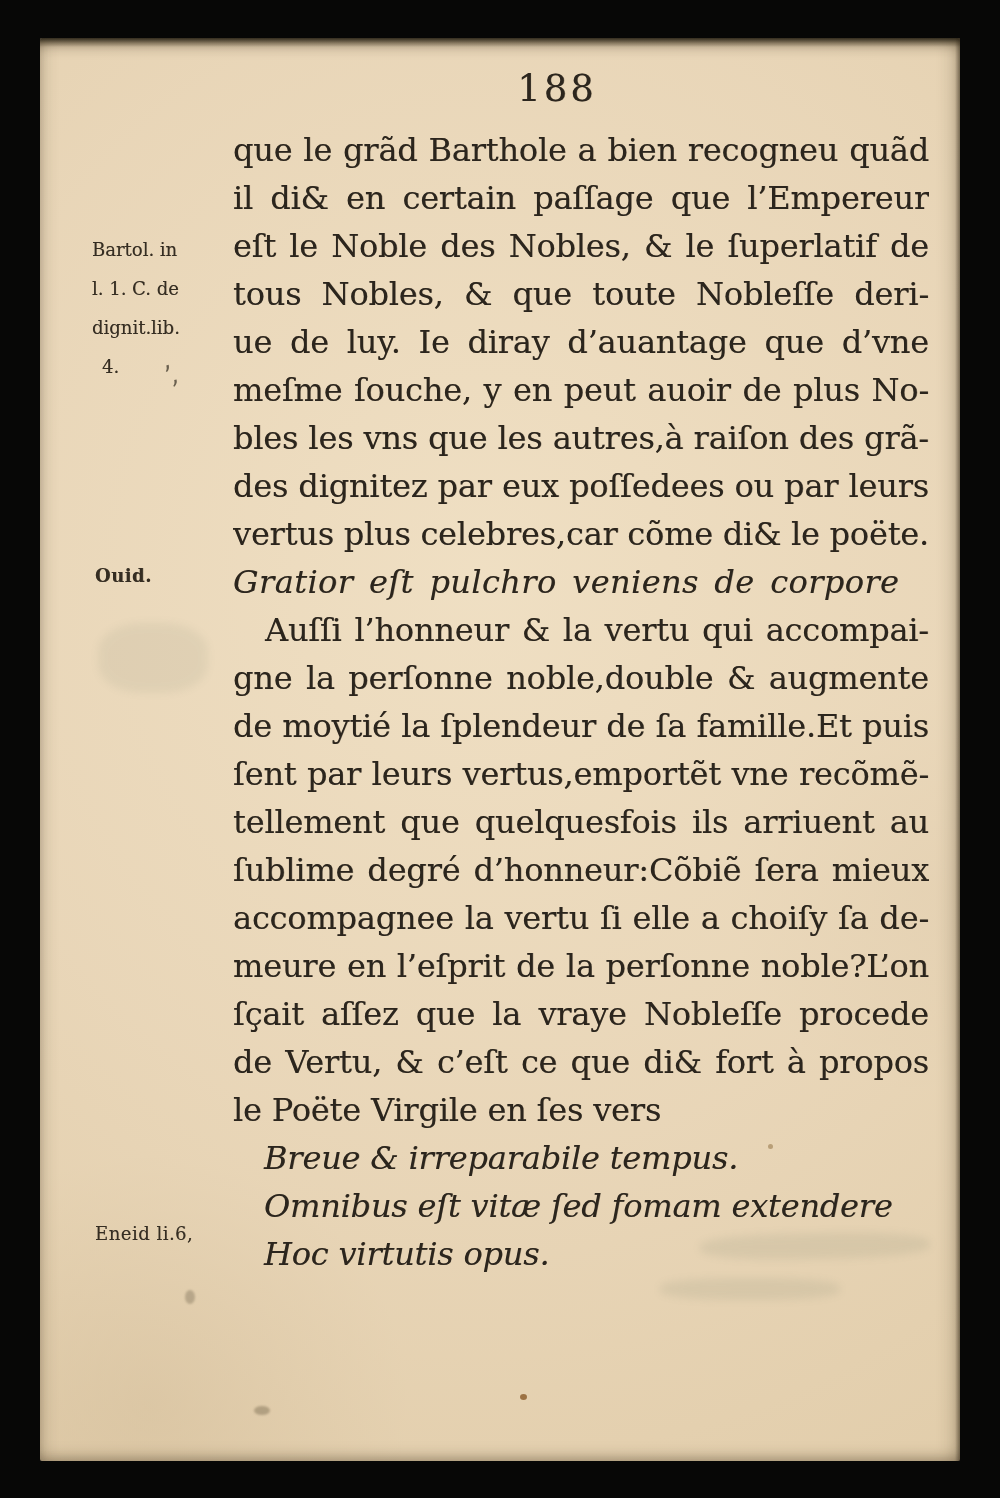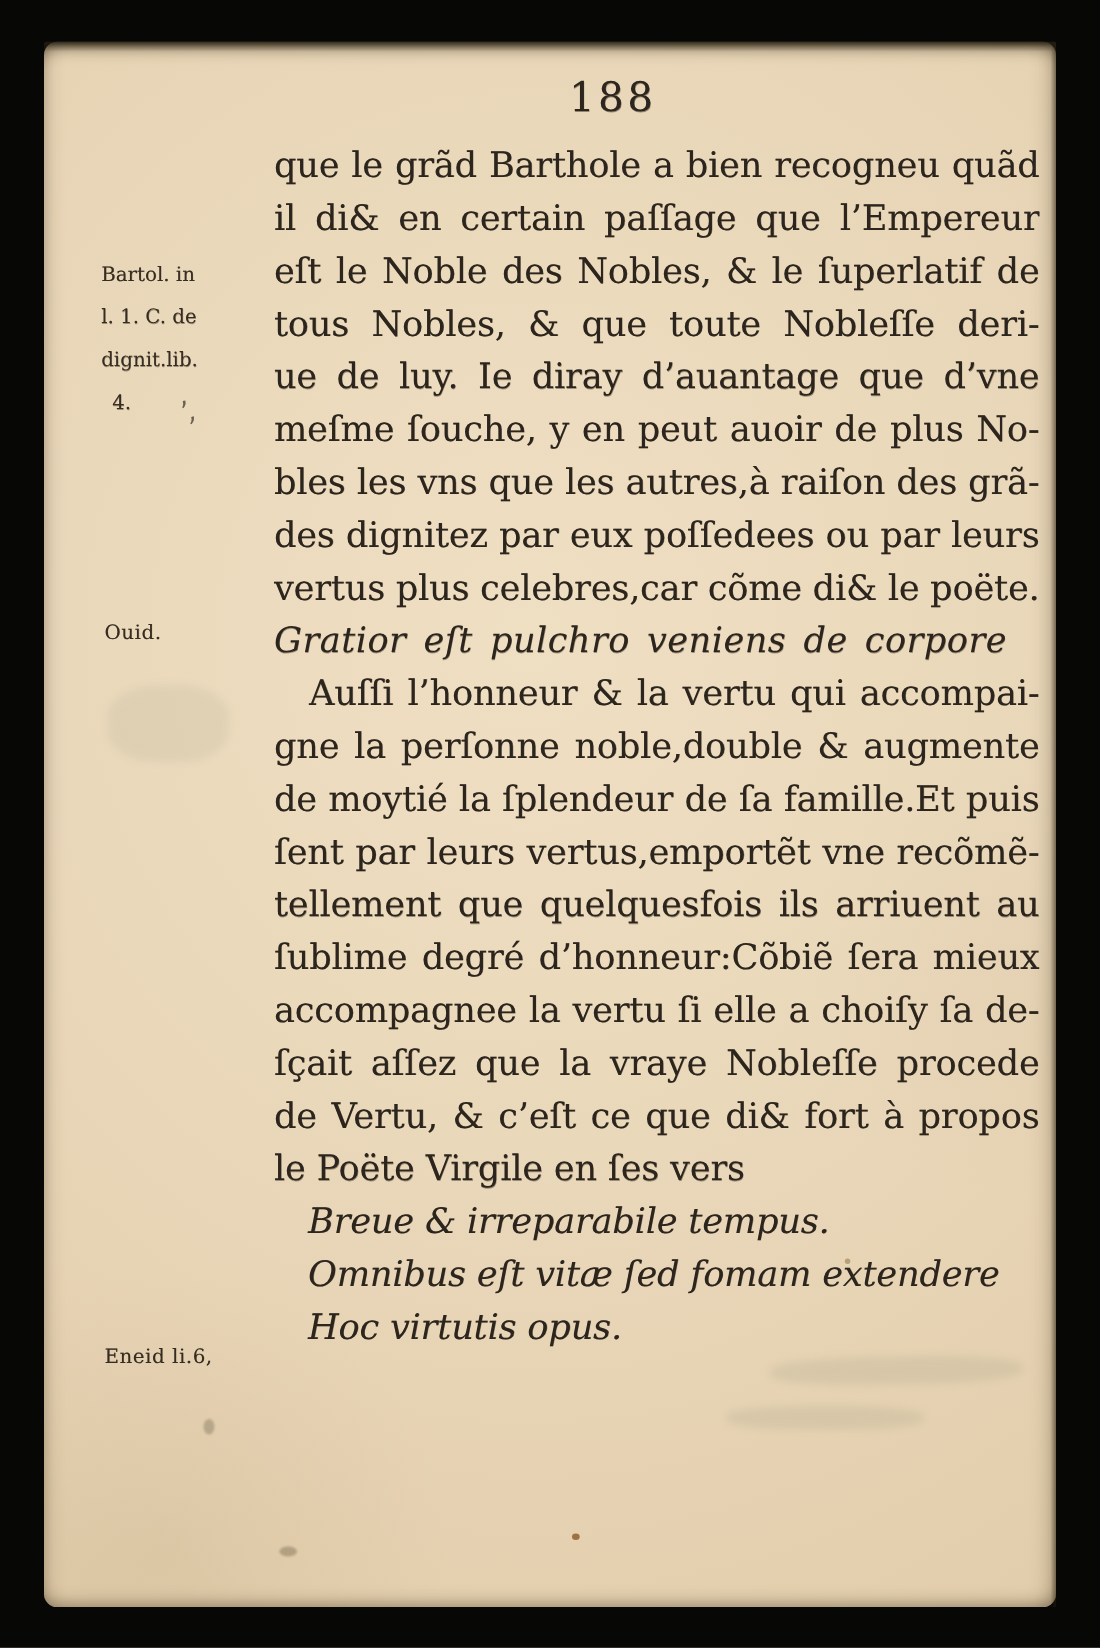--- a/index.html
+++ b/index.html
@@ -3,21 +3,21 @@
 <meta charset="utf-8">
 <style>
   html,body{margin:0;padding:0;}
   body{
     width:1000px;height:1498px;position:relative;
     background:#070706;overflow:hidden;
     font-family:"DejaVu Serif","Liberation Serif",serif;
   }
   .page{
     position:absolute;left:40px;top:38px;width:920px;height:1423px;
-    border-radius:12px;
+    border-radius:2px;
     background:
       radial-gradient(ellipse 130% 90% at 48% 38%, rgba(240,224,196,.9) 0%, rgba(233,214,184,.75) 45%, rgba(222,200,163,.6) 78%, rgba(205,180,138,.65) 100%),
       radial-gradient(ellipse 40% 25% at 12% 96%, rgba(160,135,98,.30), rgba(160,135,98,0) 70%),
       radial-gradient(ellipse 30% 20% at 96% 60%, rgba(170,145,105,.22), rgba(170,145,105,0) 70%),
       #e8d6b8;
     box-shadow:
       inset 0 16px 14px -10px rgba(55,42,22,.55),
       inset 0 -12px 16px -10px rgba(55,42,22,.38),
       inset -14px 0 20px -12px rgba(55,42,22,.42),
       inset 12px 0 18px -12px rgba(55,42,22,.30);
@@ -30,38 +30,38 @@
   .page-right-edge{
     position:absolute;right:0;top:0;width:5px;height:100%;
     background:linear-gradient(to left, rgba(45,36,20,.45), rgba(45,36,20,0));
   }
   .folio{
     position:absolute;left:437px;top:30px;width:160px;
     text-align:center;font-size:37px;line-height:42px;letter-spacing:3px;
     color:#2c261e;text-shadow:.4px .4px .5px rgba(40,30,18,.45);
   }
   .textblock{
-    position:absolute;left:209px;top:88px;width:696px;
+    position:absolute;left:193px;top:88px;width:696px;
     font-size:32px;line-height:48px;color:#2b251d;
     text-shadow:.35px .35px .45px rgba(40,30,18,.4);
     letter-spacing:-.2px;
   }
   .line{height:48px;white-space:normal;overflow:hidden;}
   .j{text-align:justify;text-align-last:justify;word-spacing:-4px;}
   .it{font-style:italic;}
   .sp{word-spacing:5px;letter-spacing:.4px;}
   .ind{padding-left:32px;}
   .qind{padding-left:31px;}
   .margin-note{
     position:absolute;color:#352d22;font-size:18px;line-height:39px;
     text-shadow:.3px .3px .4px rgba(40,30,18,.4);
   }
   .mn-bartol{left:52px;top:192px;width:160px;}
   .mn-bartol .mline4{padding-left:10px;}
-  .mn-ouid{left:55px;top:518px;font-weight:normal;letter-spacing:.5px;}
+  .mn-ouid{left:55px;top:518px;font-weight:bold;letter-spacing:.5px;}
   .mn-eneid{left:55px;top:1176px;font-weight:normal;letter-spacing:.5px;}
   .ink-mark{
     position:absolute;left:125px;top:322px;font-size:26px;color:#40382b;
     transform:rotate(-14deg);opacity:.75;letter-spacing:-4px;
   }
   .ghost{
     position:absolute;filter:blur(4px);opacity:.10;background:#5a6a55;border-radius:40%;
   }
   .ghost.g1{left:660px;top:1195px;width:230px;height:26px;transform:rotate(-1deg);}
   .ghost.g2{left:620px;top:1240px;width:180px;height:22px;}
@@ -105,20 +105,21 @@
     <div class="line j">des dignitez par eux poſſedees ou par leurs</div>
     <div class="line j">vertus plus celebres,car cõme di&amp; le poëte.</div>
     <div class="line it sp">Gratior eſt pulchro veniens de corpore virtus</div>
     <div class="line j ind">Auſſi l’honneur &amp; la vertu qui accompai-</div>
     <div class="line j">gne la perſonne noble,double &amp; augmente</div>
     <div class="line j">de moytié la ſplendeur de ſa famille.Et puis</div>
     <div class="line j">ſent par leurs vertus,emportẽt vne recõmẽ-</div>
     <div class="line j">tellement que quelquesfois ils arriuent au</div>
     <div class="line j">ſublime degré d’honneur:Cõbiẽ ſera mieux</div>
     <div class="line j">accompagnee la vertu ſi elle a choiſy ſa de-</div>
+    <div class="line j">meure en l’eſprit de la perſonne noble?L’on</div>
     <div class="line j">ſçait aſſez que la vraye Nobleſſe procede</div>
     <div class="line j">de Vertu, &amp; c’eſt ce que di&amp; fort à propos</div>
     <div class="line">le Poëte Virgile en ſes vers</div>
     <div class="line it qind">Breue &amp; irreparabile tempus.</div>
     <div class="line it qind">Omnibus eſt vitæ ſed fomam extendere fa&amp;is</div>
     <div class="line it qind">Hoc virtutis opus.</div>
   </div>
 
   <div class="ghost g1"></div>
   <div class="ghost g2"></div>

